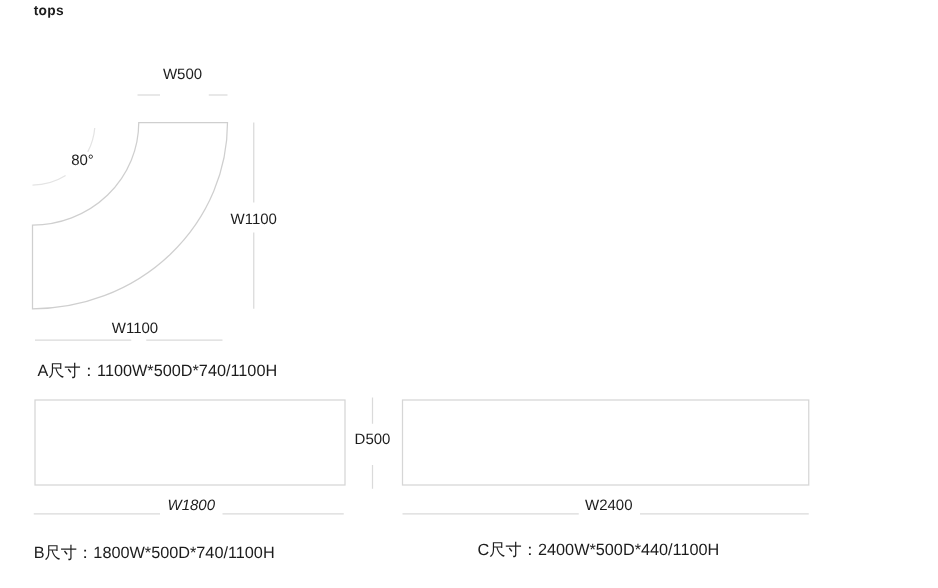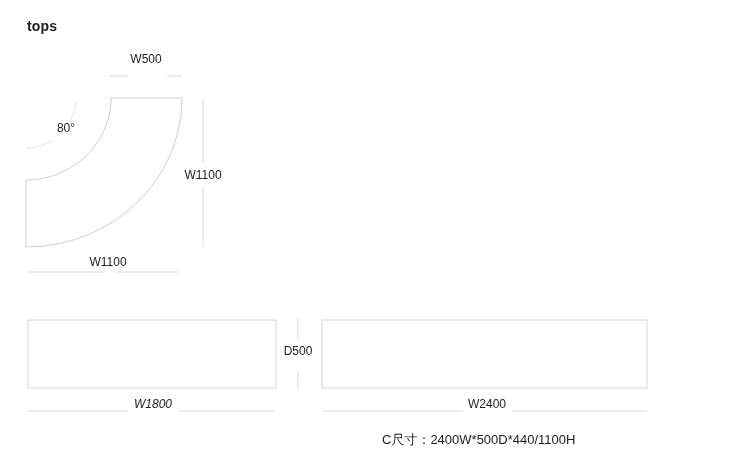--- a/index.html
+++ b/index.html
@@ -30,22 +30,22 @@
   .lbl {
     position: absolute;
     font-size: 12px;
     line-height: 14px;
     white-space: nowrap;
     color: var(--text);
   }
   .lbl.center { transform: translateX(-50%); }
   .page-title {
     position: absolute;
-    left: 27px; top: 18px;
-    font-size: 14px;
+    left: 27px; top: 3px;
+    font-size: 11px;
     font-weight: bold;
     letter-spacing: .2px;
   }
   .caption {
     position: absolute;
     font-size: 13px;
     line-height: 15px;
     white-space: nowrap;
     color: var(--text);
   }
@@ -94,17 +94,19 @@
   <div class="lbl center" style="left:203px; top:168px;">W1100</div>
 
   <div class="lbl center" style="left:108px; top:255px;">W1100</div>
 
   <div class="lbl center" style="left:298px; top:344px;">D500</div>
 
   <div class="lbl center" style="left:153px; top:397px;font-style:italic;">W1800</div>
 
   <div class="lbl center" style="left:487px; top:397px;text-align:center;">W2400</div>
 
+  <div class="caption" style="left:30px; top:289px;">A尺寸：1100W*500D*740/1100H</div>
 
+  <div class="caption" style="left:27px; top:434px;">B尺寸：1800W*500D*740/1100H</div>
 
   <div class="caption" style="left:382px; top:432px;">C尺寸：2400W*500D*440/1100H</div>
 
 </div>
 
 </body></html>

